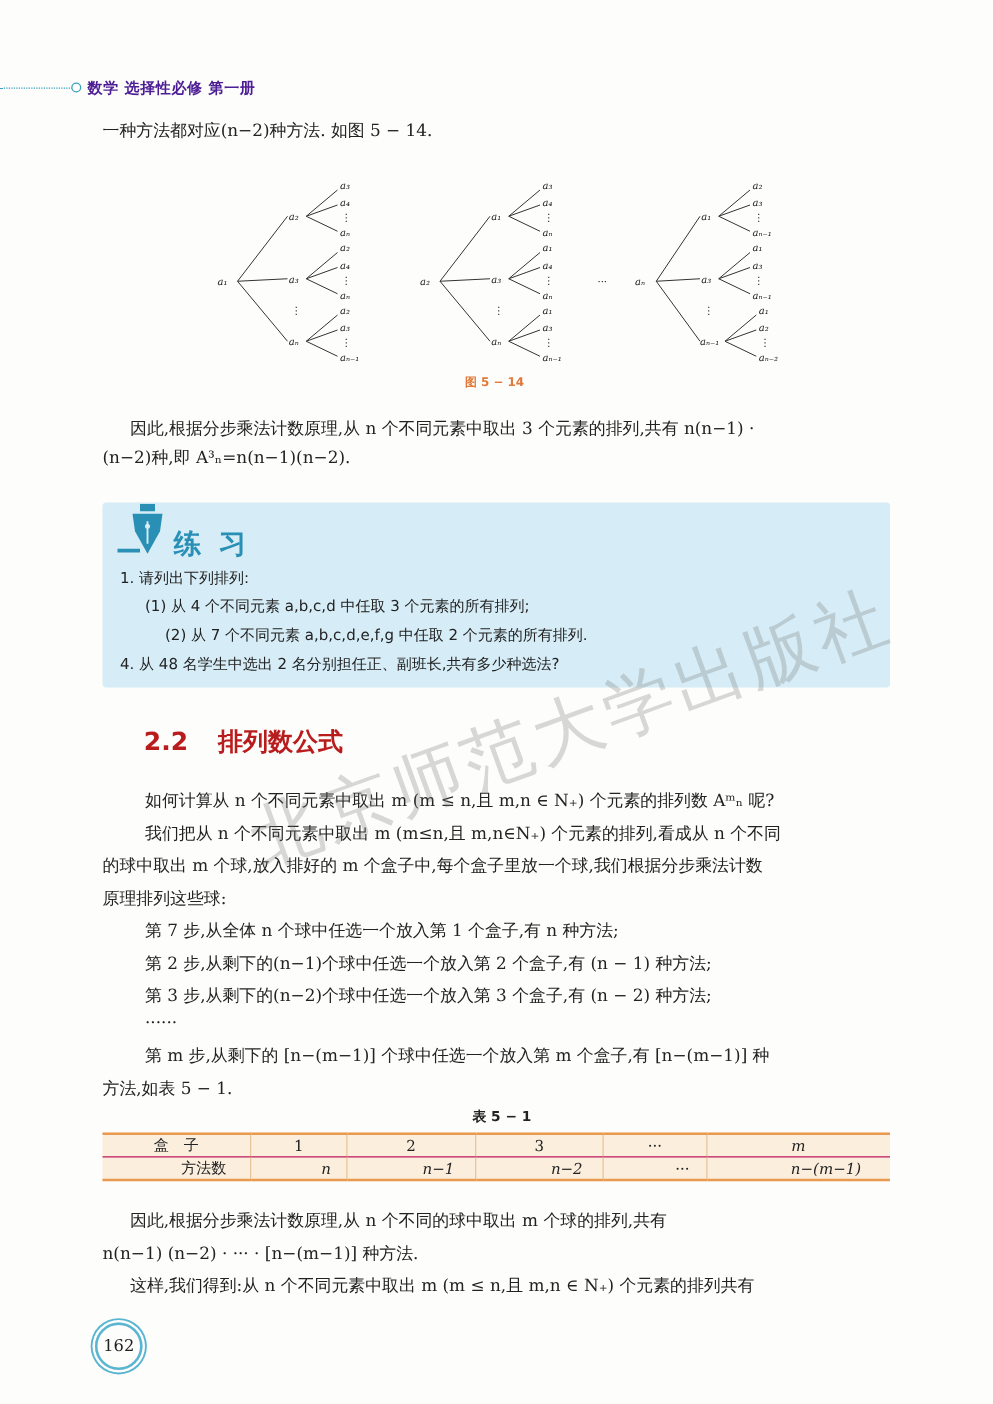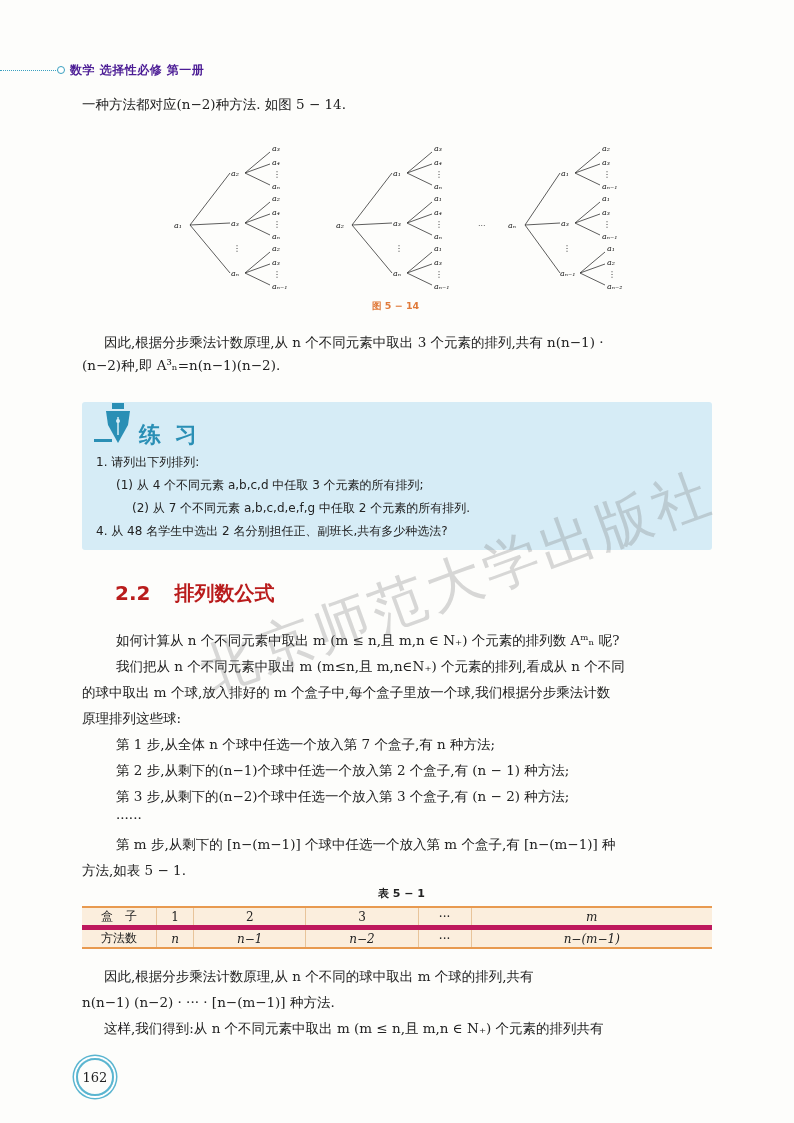--- a/index.html
+++ b/index.html
@@ -19,22 +19,22 @@
   .practice-item{font-size:12px;font-family:"DejaVu Sans","Liberation Sans",sans-serif;color:#222;}
   .section-title{left:115px;top:580px;font-family:"DejaVu Sans","Liberation Sans",sans-serif;font-weight:bold;
        font-size:20px;color:#b91c1c;}
   .section-title .num{margin-right:24px;}
   .watermark{left:170px;top:470px;font-family:"DejaVu Serif","Liberation Serif",serif;font-size:56px;
        color:rgba(120,120,120,0.28);transform:rotate(-20deg);transform-origin:left top;letter-spacing:4px;white-space:nowrap;}
   table.t51{position:absolute;left:82px;top:906px;width:630px;border-collapse:collapse;font-size:12px;
        background:#fbeedd;}
   table.t51 td{border-left:1px solid #e8c49a;text-align:center;height:16px;padding:0;}
   table.t51 td:first-child{border-left:none;width:74px;font-family:"DejaVu Sans","Liberation Sans",sans-serif;}
-  table.t51 tr:first-child td{border-top:2px solid #e89a50;border-bottom:5px solid #be185d;}
-  table.t51 tr:last-child td{border-bottom:2px solid #e89a50;}
+  table.t51 tr:first-child td{border-top:2px solid #e89a50;border-bottom:1px solid #be185d;}
+  table.t51 tr:last-child td{border-bottom:2px solid #e89a50;padding-left:44px;}
   .table-caption{left:378px;top:886px;font-family:"DejaVu Sans","Liberation Sans",sans-serif;font-weight:bold;font-size:11px;}
   .page-num{left:76px;top:1058px;width:34px;height:34px;border-radius:50%;border:2px solid #5ab5d0;
        box-shadow:0 0 0 2px #fff,0 0 0 3.5px #5ab5d0;display:flex;align-items:center;justify-content:center;font-size:13px;}
 </style>
 </head>
 <body>
 
 <div class="abs header-line"></div>
 <div class="abs header-dot"></div>
 <div class="abs header-title">数学 选择性必修 第一册</div>
@@ -136,21 +136,21 @@
 <div class="abs practice-item line" style="left:96px;top:523px;">4. 从 48 名学生中选出 2 名分别担任正、副班长,共有多少种选法?</div>
 
 <div class="abs section-title">
   <span class="num">2.2</span><span>排列数公式</span>
 </div>
 
 <div class="abs line" style="left:116px;top:632px;">如何计算从 n 个不同元素中取出 m (m ≤ n,且 m,n ∈ N₊) 个元素的排列数 Aᵐₙ 呢?</div>
 <div class="abs line" style="left:116px;top:658px;">我们把从 n 个不同元素中取出 m (m≤n,且 m,n∈N₊) 个元素的排列,看成从 n 个不同</div>
 <div class="abs line" style="left:82px;top:684px;">的球中取出 m 个球,放入排好的 m 个盒子中,每个盒子里放一个球,我们根据分步乘法计数</div>
 <div class="abs line" style="left:82px;top:710px;">原理排列这些球:</div>
-<div class="abs line" style="left:116px;top:736px;">第 1 步,从全体 n 个球中任选一个放入第 7 个盒子,有 n 种方法;</div>
+<div class="abs line" style="left:116px;top:736px;">第 7 步,从全体 n 个球中任选一个放入第 1 个盒子,有 n 种方法;</div>
 <div class="abs line" style="left:116px;top:762px;">第 2 步,从剩下的(n−1)个球中任选一个放入第 2 个盒子,有 (n − 1) 种方法;</div>
 <div class="abs line" style="left:116px;top:788px;">第 3 步,从剩下的(n−2)个球中任选一个放入第 3 个盒子,有 (n − 2) 种方法;</div>
 <div class="abs line" style="left:116px;top:810px;">······</div>
 <div class="abs line" style="left:116px;top:836px;">第 m 步,从剩下的 [n−(m−1)] 个球中任选一个放入第 m 个盒子,有 [n−(m−1)] 种</div>
 <div class="abs line" style="left:82px;top:862px;">方法,如表 5 − 1.</div>
 
 <div class="abs table-caption">表 5 − 1</div>
 <table class="t51">
   <tbody>
       <tr>

